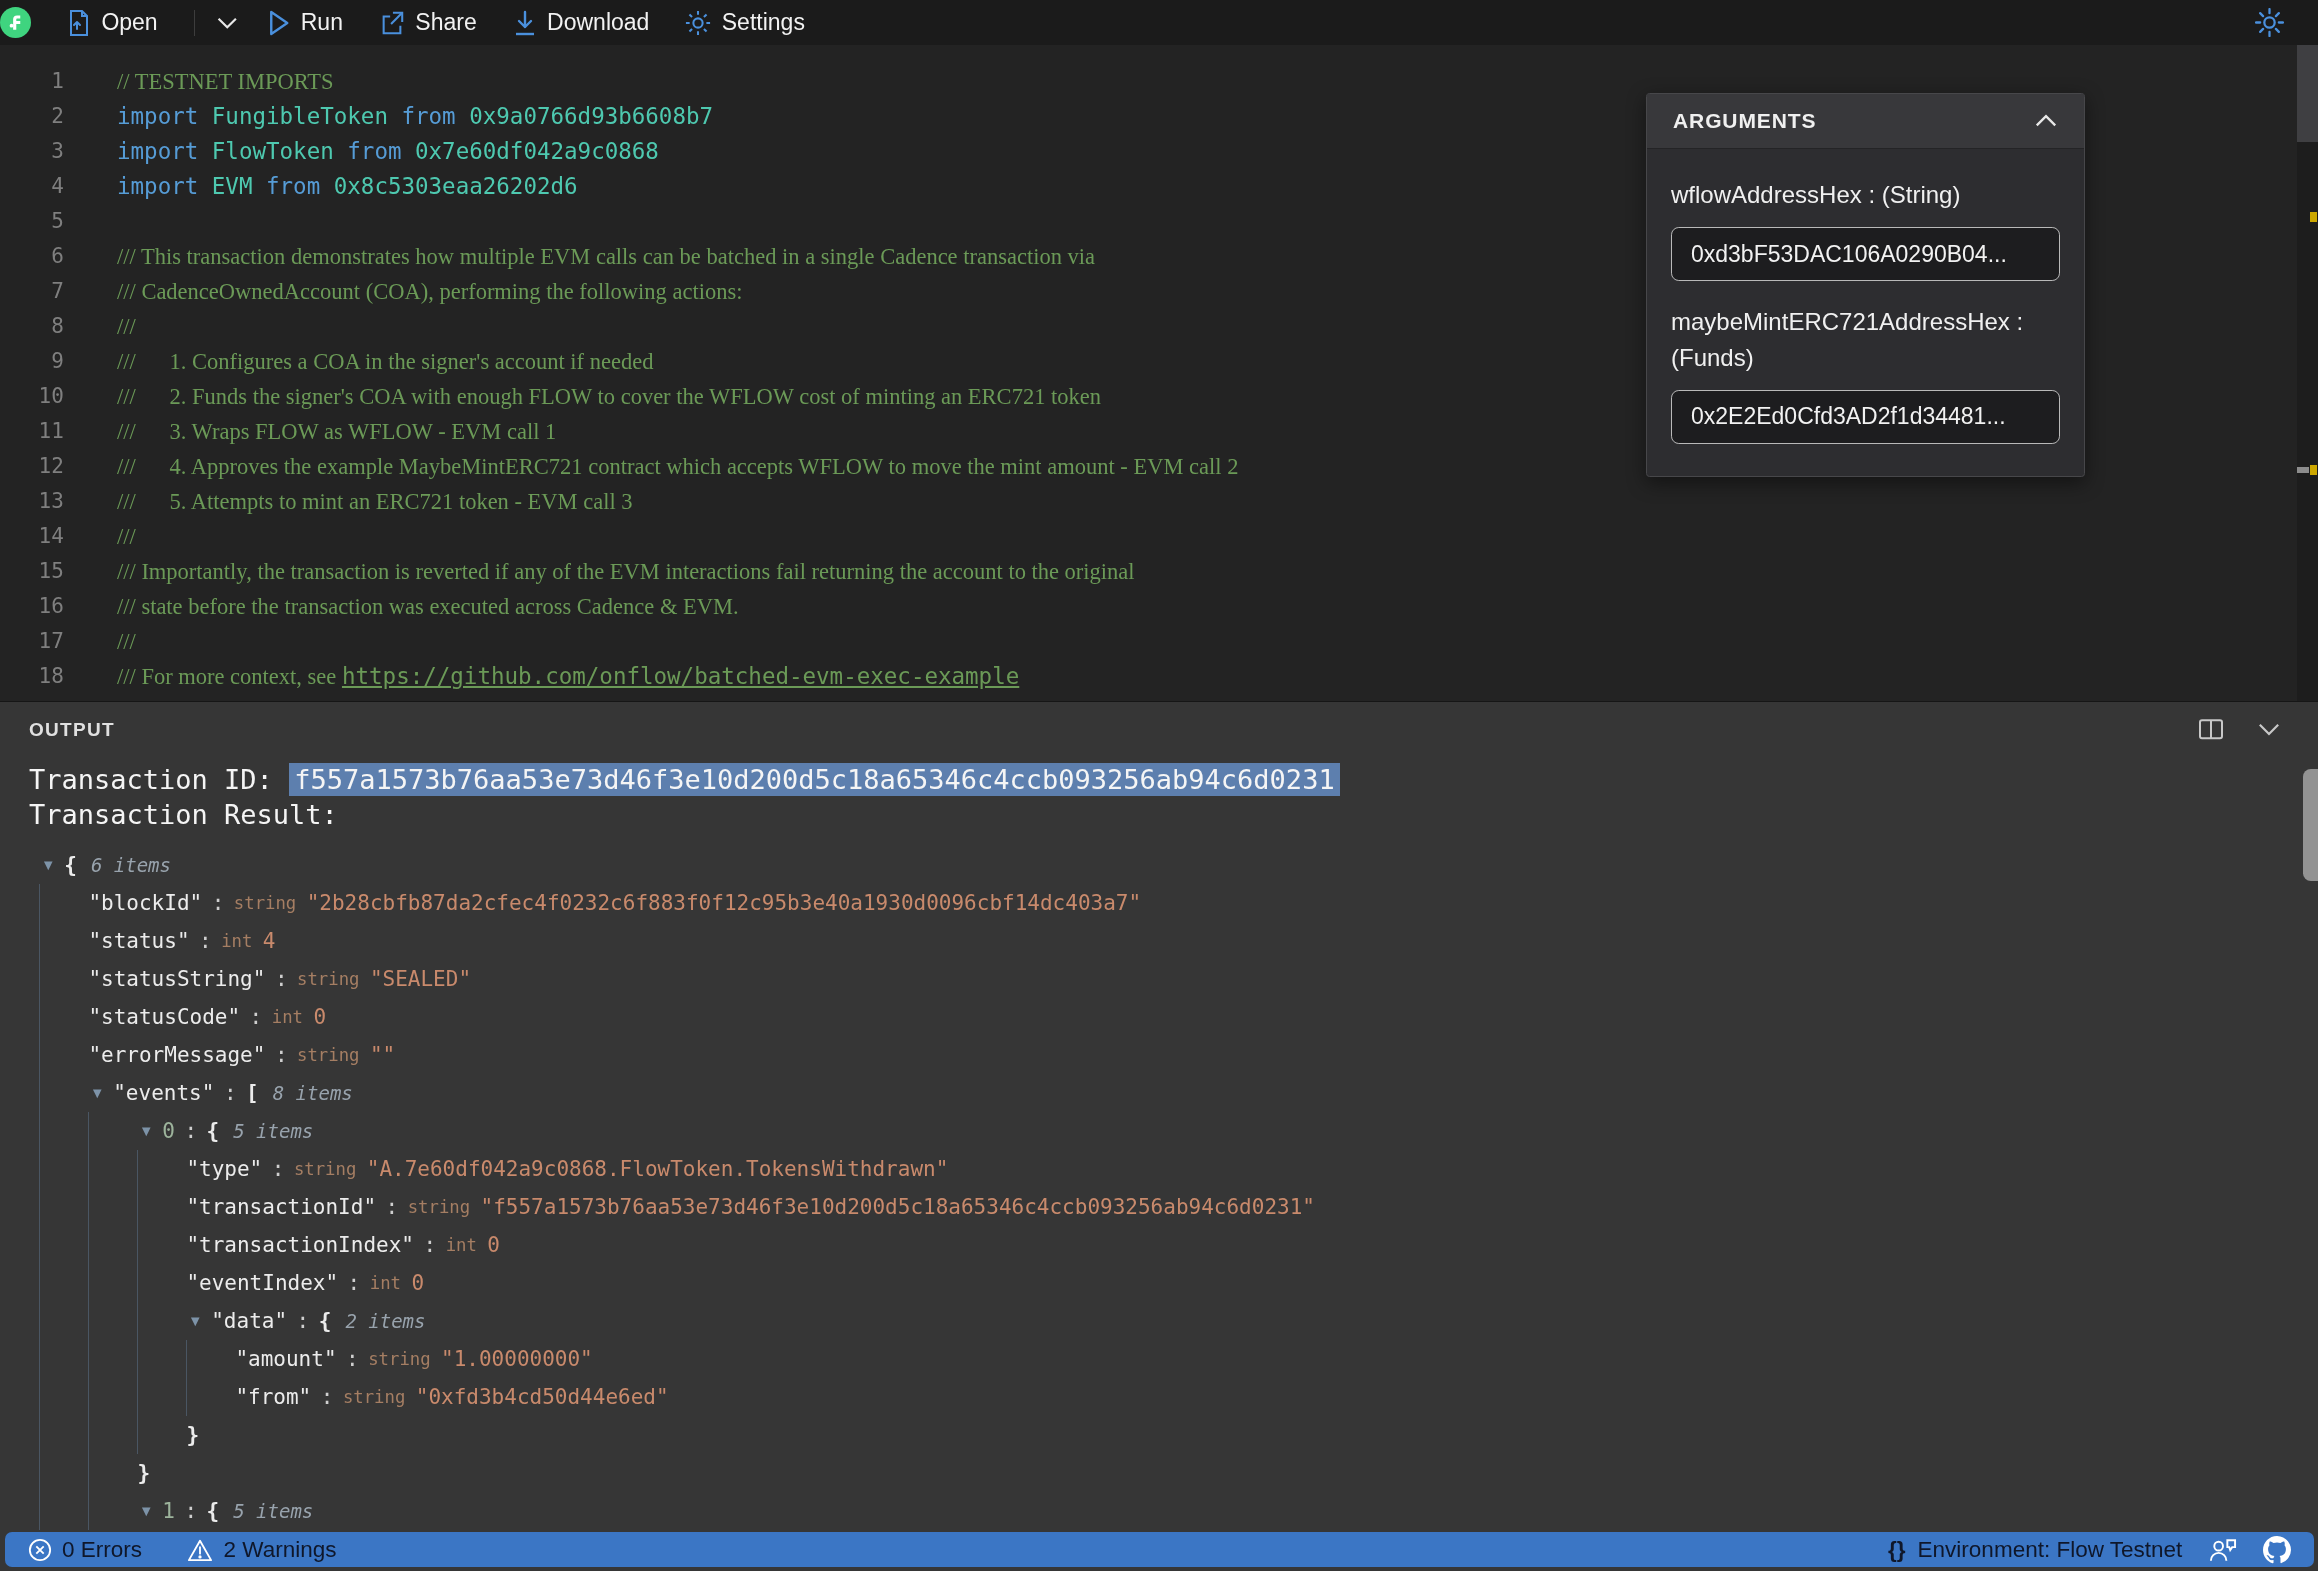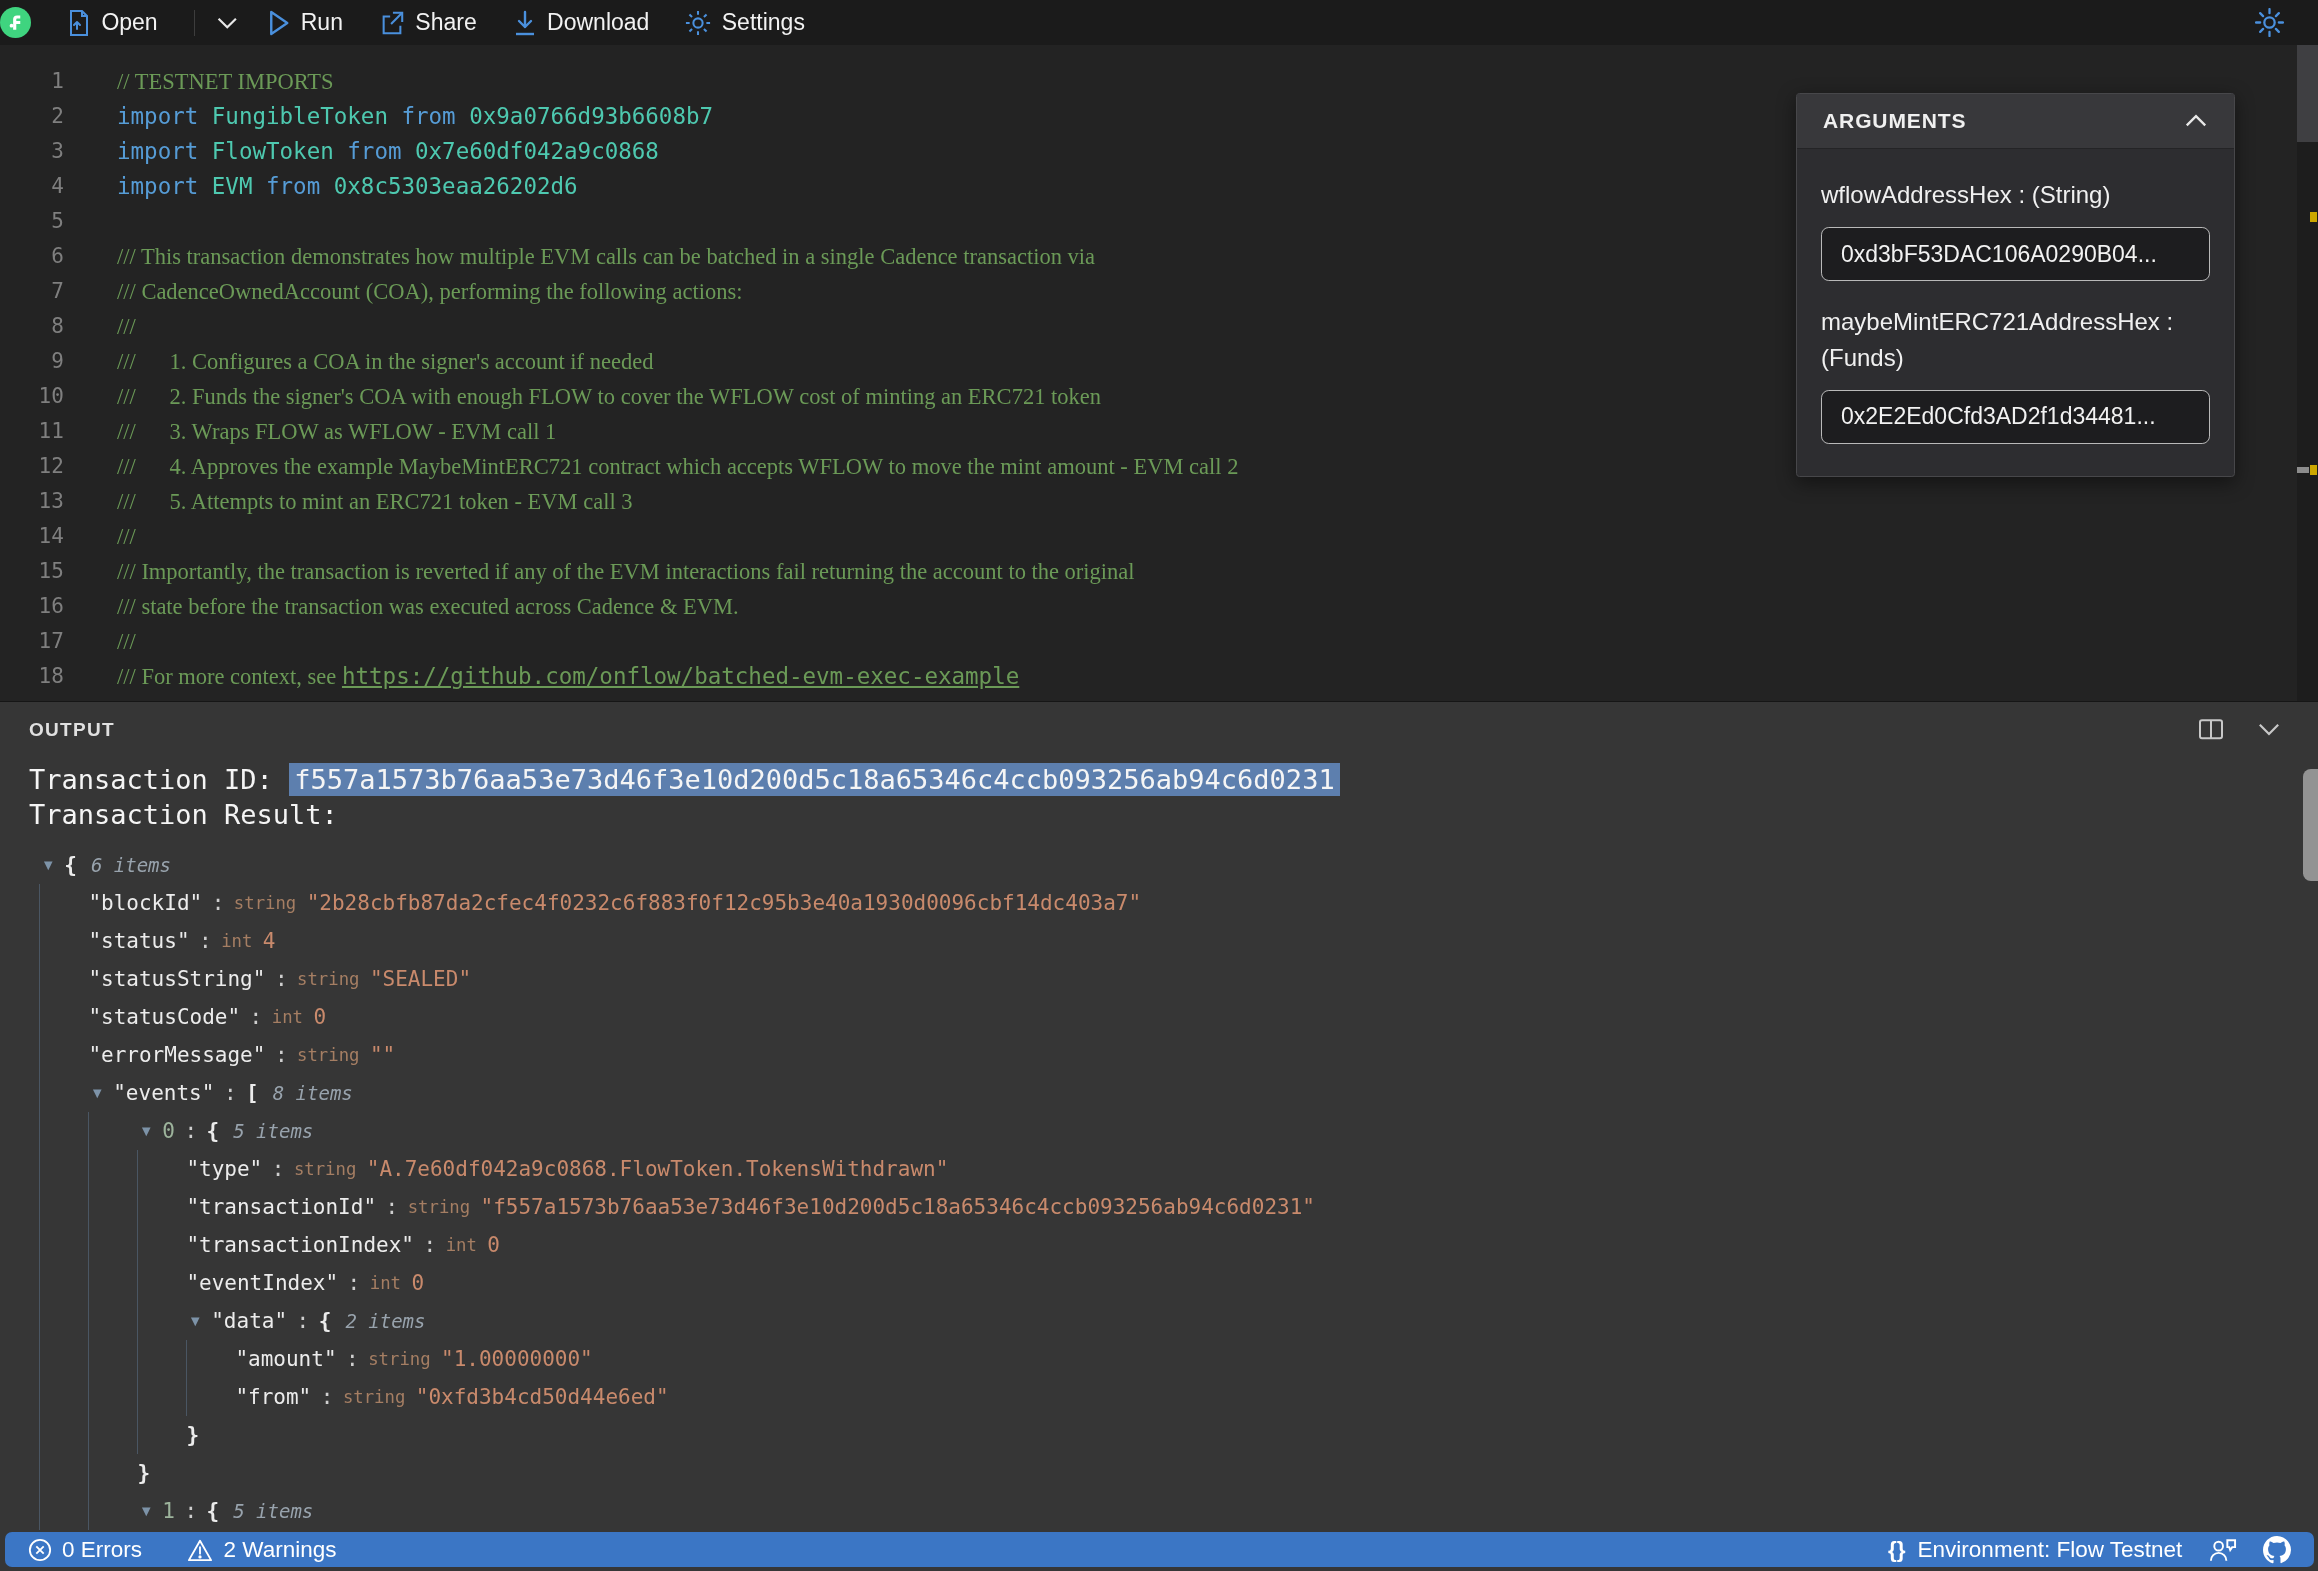--- a/index.html
+++ b/index.html
@@ -34,21 +34,21 @@
   .tok-type { color:#4ec9b0; }
   .tok-link { color:#6b9a57; text-decoration:underline; cursor:pointer; }
 
   
   .ed-scroll { position:absolute; top:0; right:0; width:22.5px; height:656px; background:#1d1d1d; }
   .ed-thumb { position:absolute; top:0; right:0; width:22.5px; height:97px; background:#3f3f42; }
   .warn-mark { position:absolute; right:1.7px; width:7.8px; height:10.4px; background:#cca700; }
   .gray-mark { position:absolute; left:0.9px; width:12px; height:6px; background:#8c8c8c; }
 
   
-  .args { position:absolute; left:1796px; top:93px; width:439px; height:384px;
+  .args { position:absolute; left:1646px; top:93px; width:439px; height:384px;
           background:#2d2d30; border:0.9px solid #47474a; border-radius:3.5px;
           box-shadow:0 5.2px 19px rgba(0,0,0,.45); }
   .args-header { height:55px; background:#38383b; border-bottom:0.9px solid #242426;
                  display:flex; align-items:center; justify-content:space-between; padding:0 26px; }
   .args-title { color:#f0f0f0; font-size:21px; font-weight:bold; letter-spacing:0.9px; }
   .args-body { padding:21px 24px; }
   .arg-label { color:#f0f0f0; font-size:24px; line-height:36px; margin-top:7px; }
   .arg-input { width:100%; height:54px; margin-top:14px; background:#1d1d1f;
                border:1.7px solid #b9b9b9; border-radius:7.8px; color:#f2f2f2;
                font-size:23px; padding:0 19px; font-family:"Liberation Sans", sans-serif; outline:none; }
@@ -76,21 +76,21 @@
   .jtype { color:#a57e63; font-size:17.3px; margin-right:10.4px; }
   .jval { color:#c98a6c; }
   .jrow .jbrace + .jcount { margin-left:14px; }
 
   .out-scroll-thumb { position:absolute; top:67px; right:0; width:15.6px; height:112px;
                       background:#939393; border-radius:7.8px 0 0 7.8px; }
 
   
   .statusbar { position:absolute; left:5.2px; right:5.2px; top:1532px; height:35px; background:#3b76c5;
                border-radius:7px; display:flex; align-items:center; padding:0 22.5px;
-               color:#ffffff; font-size:22.5px; }
+               color:#0f172a; font-size:22.5px; }
   .sb-item { display:flex; align-items:center; gap:10.4px; margin-right:45px; cursor:pointer; white-space:nowrap; }
   .sb-spacer { flex:1; }
   .sb-right { display:flex; align-items:center; gap:26px; }
   .sb-env { display:flex; align-items:center; gap:12px; }
   .braces-glyph { font-size:22.5px; font-weight:bold; }
 </style>
 </head>
 <body>
 
 <div id="app">

